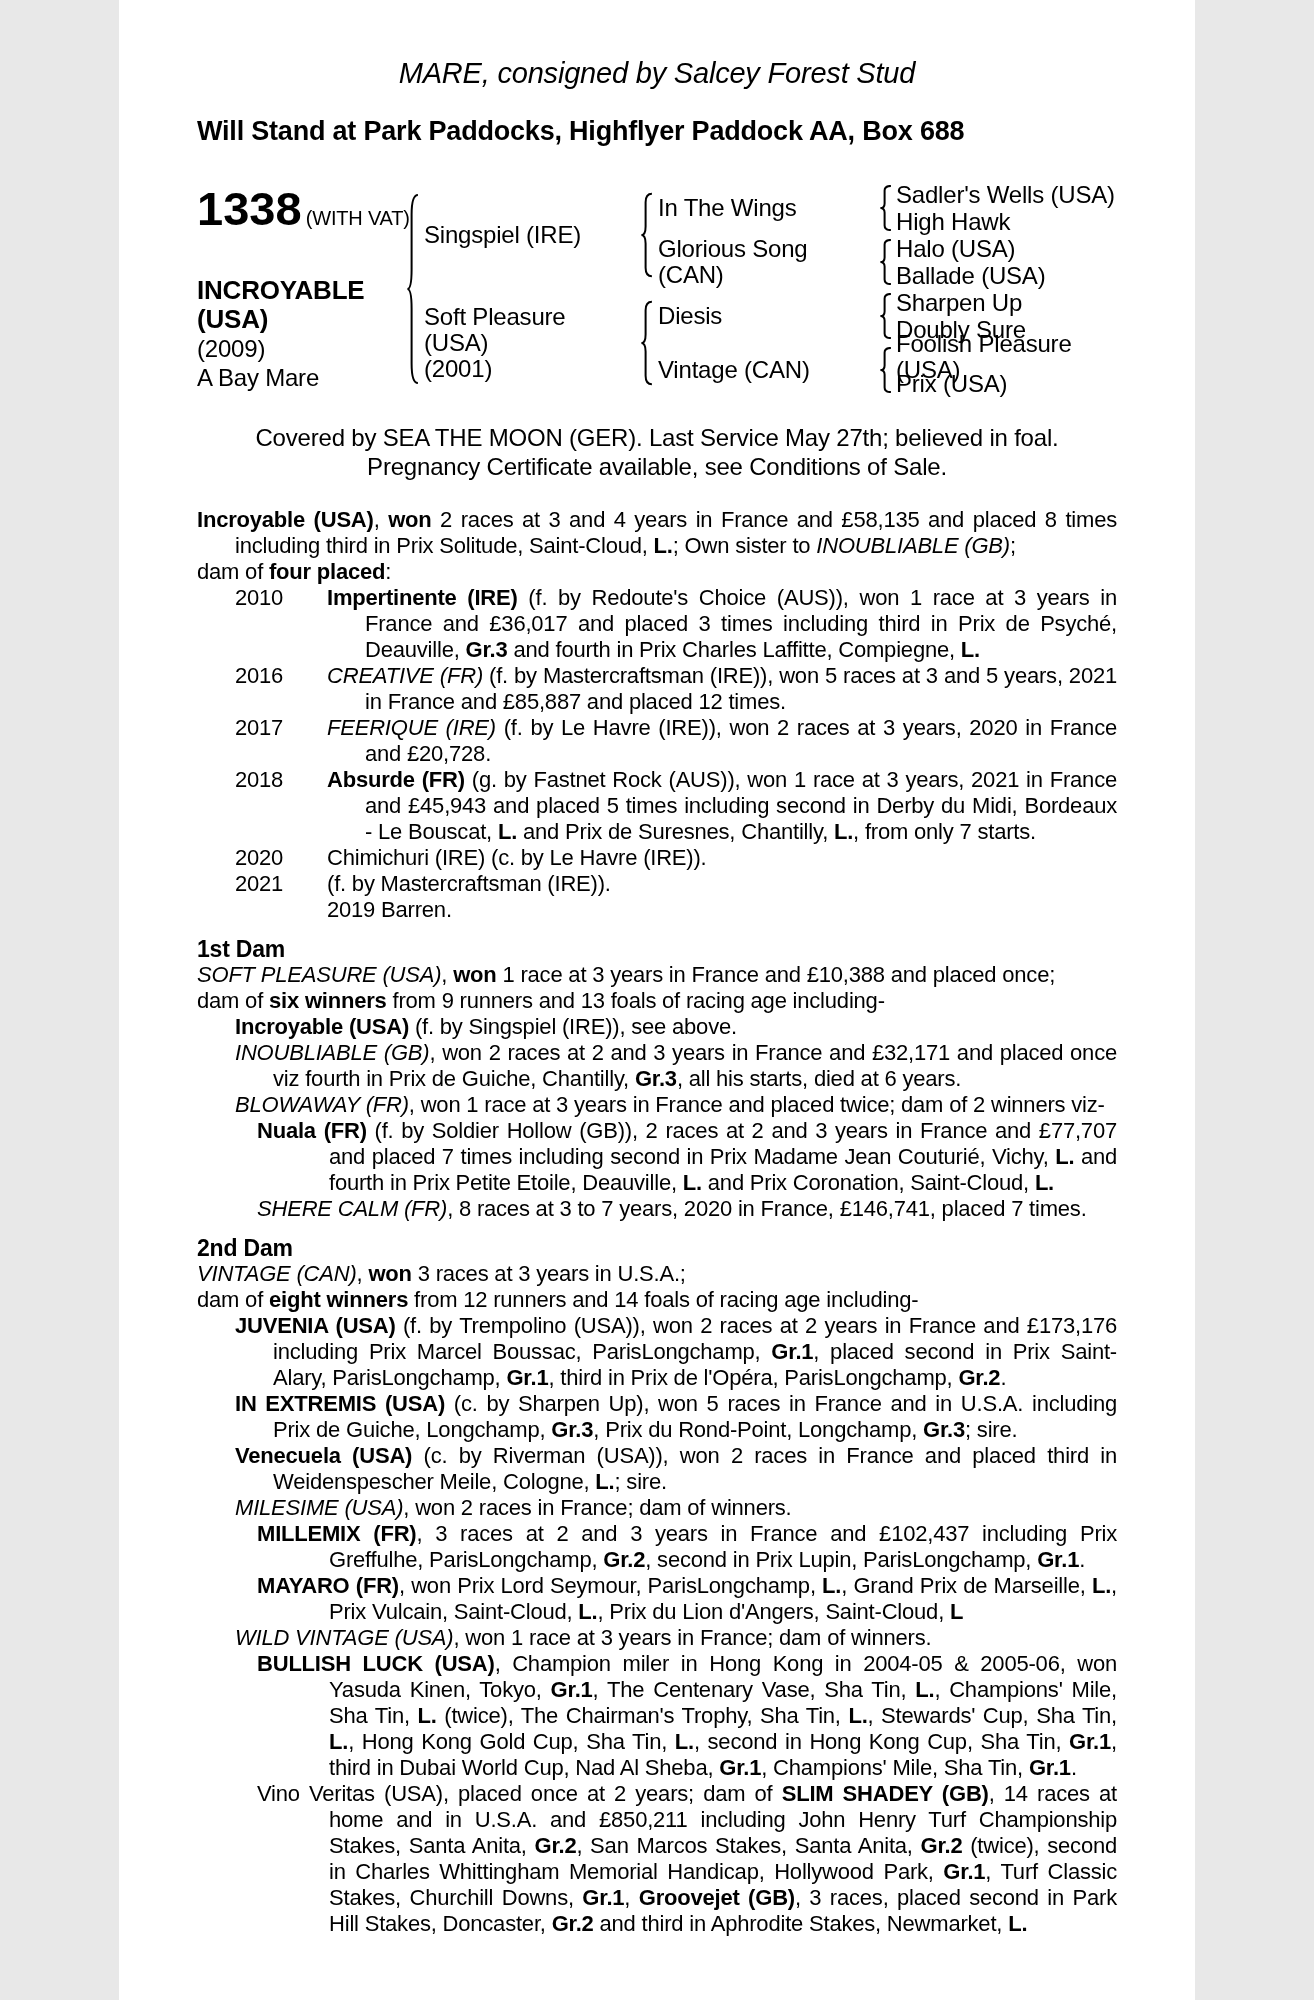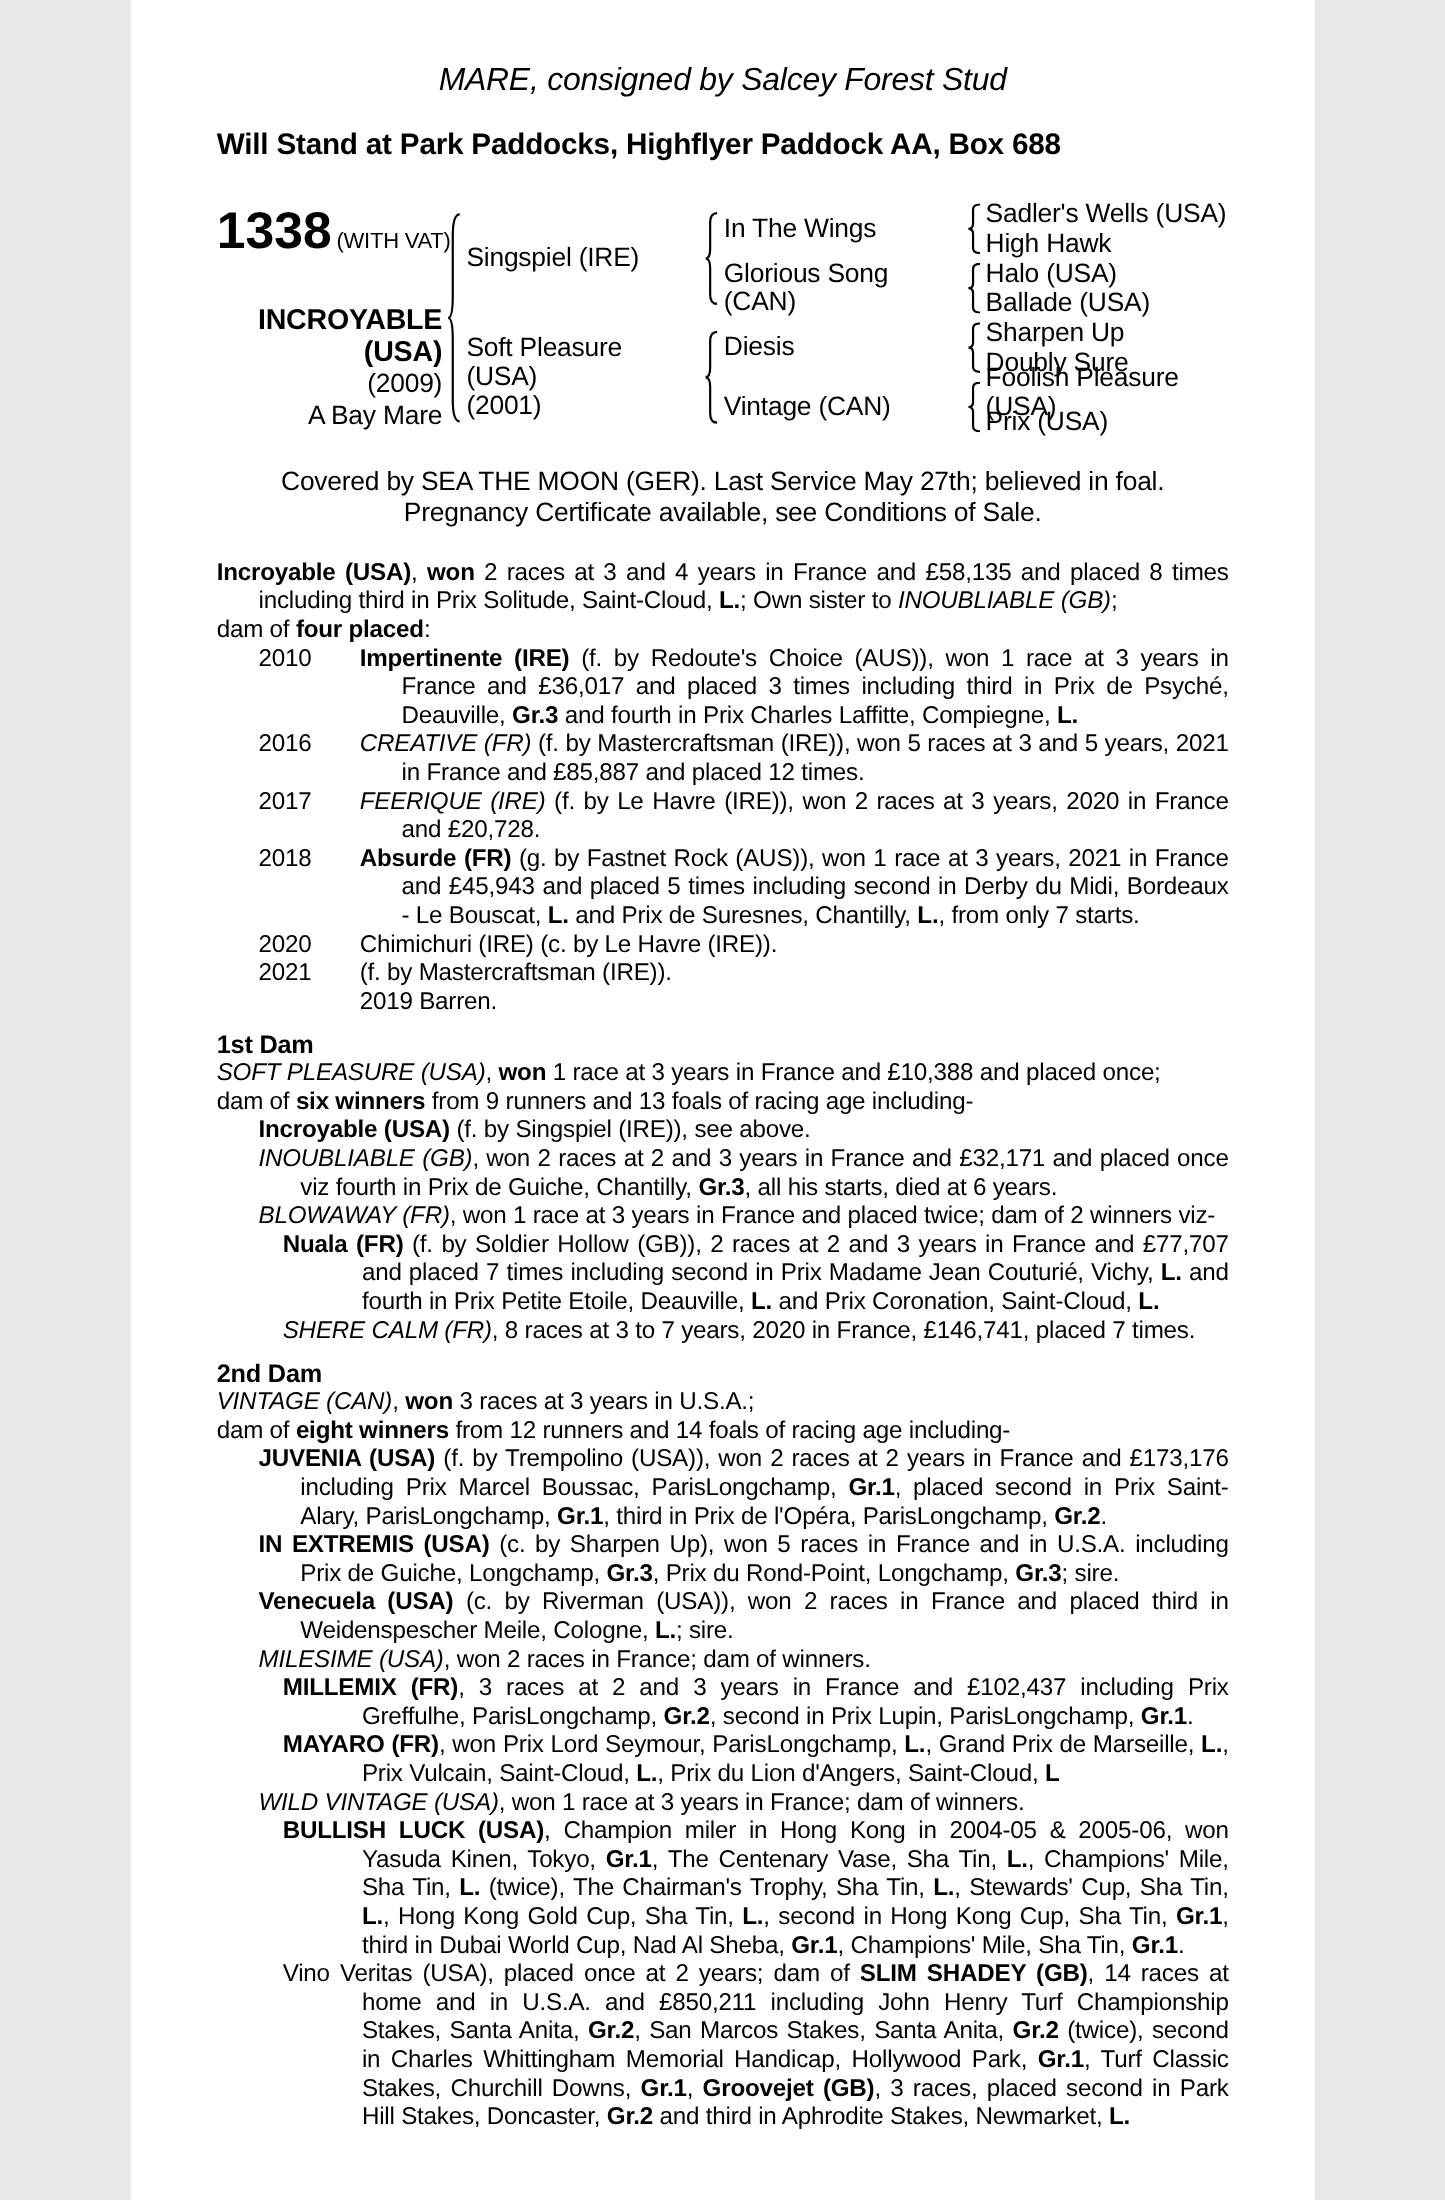--- a/index.html
+++ b/index.html
@@ -15,21 +15,21 @@
   }
   .stand-line{
     font-weight:bold;font-size:27px;line-height:31px;margin:0 0 34px 0;
   }
   
   .ped-wrap{display:flex;align-items:flex-start;}
   .lot-col{width:205px;flex:0 0 205px;}
   .lot-row{white-space:nowrap;}
   .lot-number{font-weight:bold;font-size:47px;letter-spacing:0;text-align:right;}
   .vat{font-size:20px;}
-  .horse-id{margin-top:40px;font-size:24px;line-height:29px;text-align:right;}
+  .horse-id{margin-top:40px;font-size:24px;line-height:29px;}
   .horse-id .nm{font-weight:bold;font-size:26px;}
   .ped-grid{
     flex:1 1 auto;display:grid;
     grid-template-columns:22px 212px 22px 218px 20px 1fr;
     grid-template-rows:repeat(8,27px);
     font-size:24px;align-items:center;
   }
   .cell{display:flex;align-items:center;line-height:26px;}
   .brace{justify-content:center;}
   .brace svg{display:block;width:14px;}

